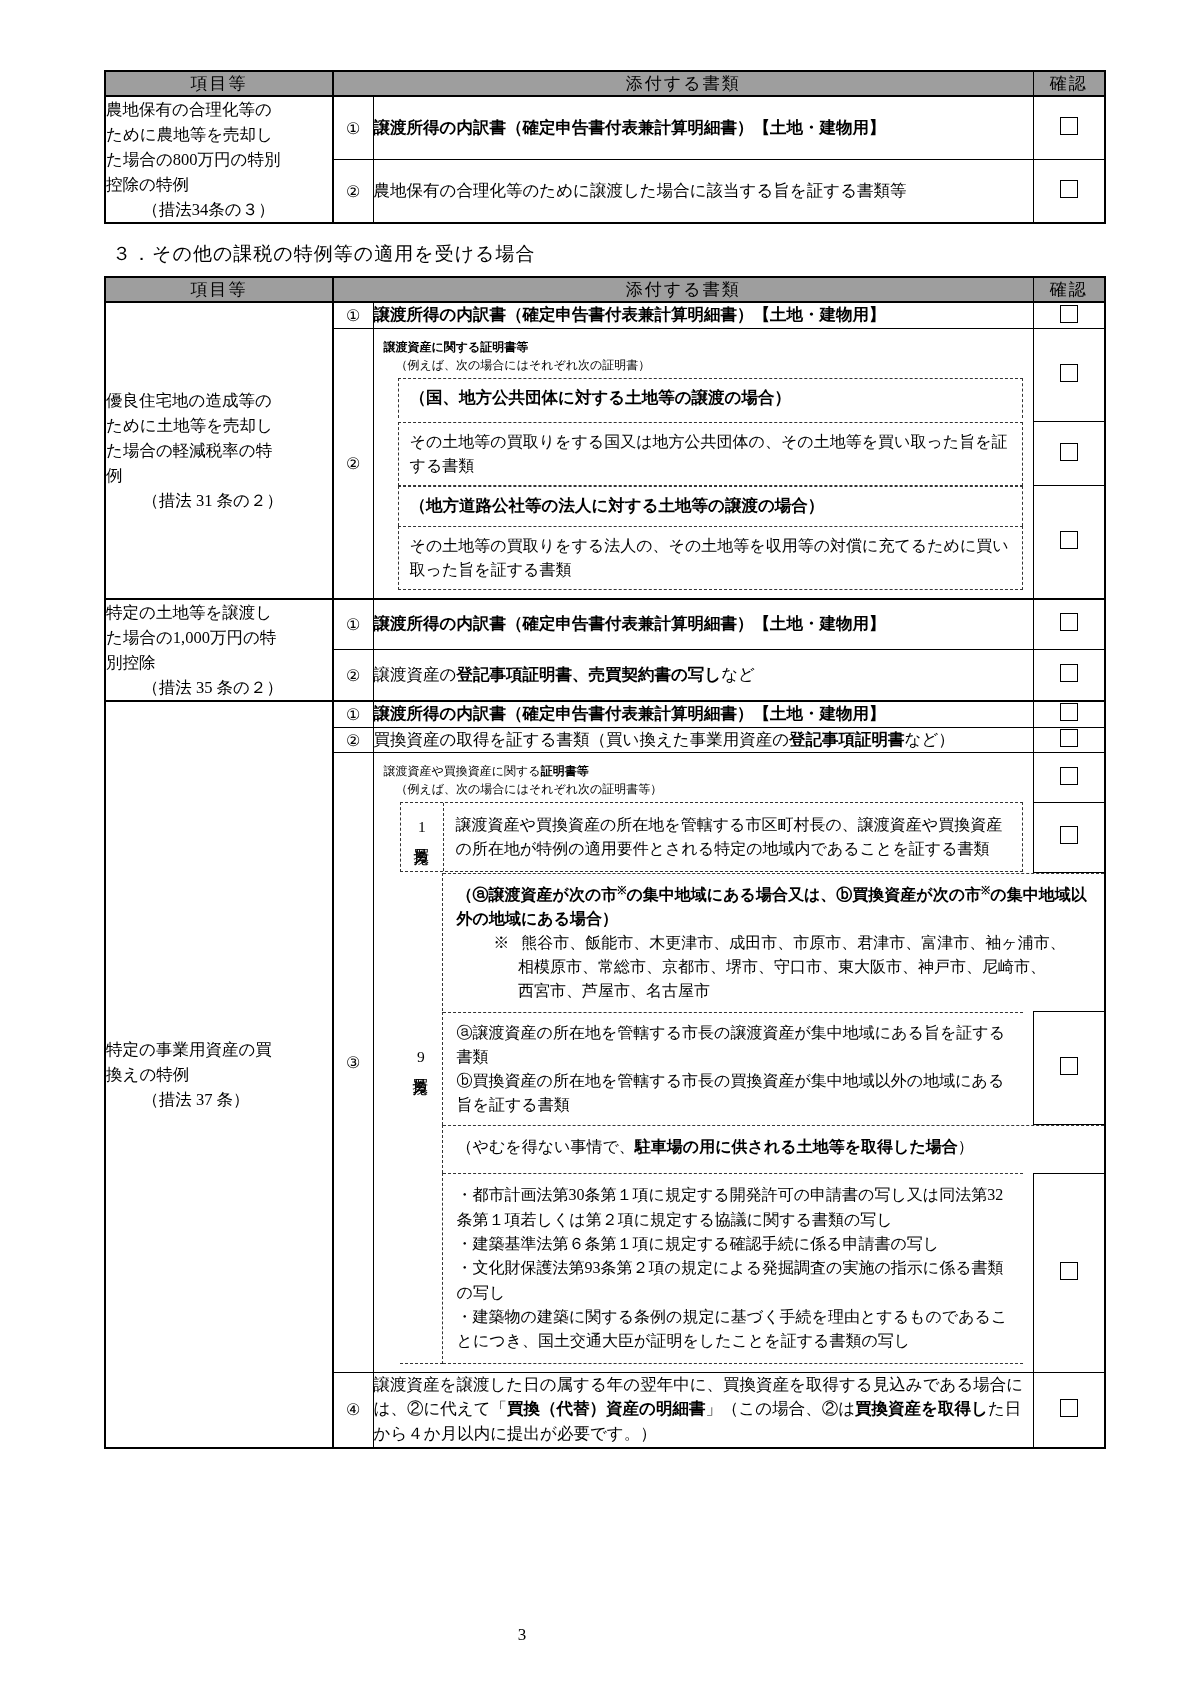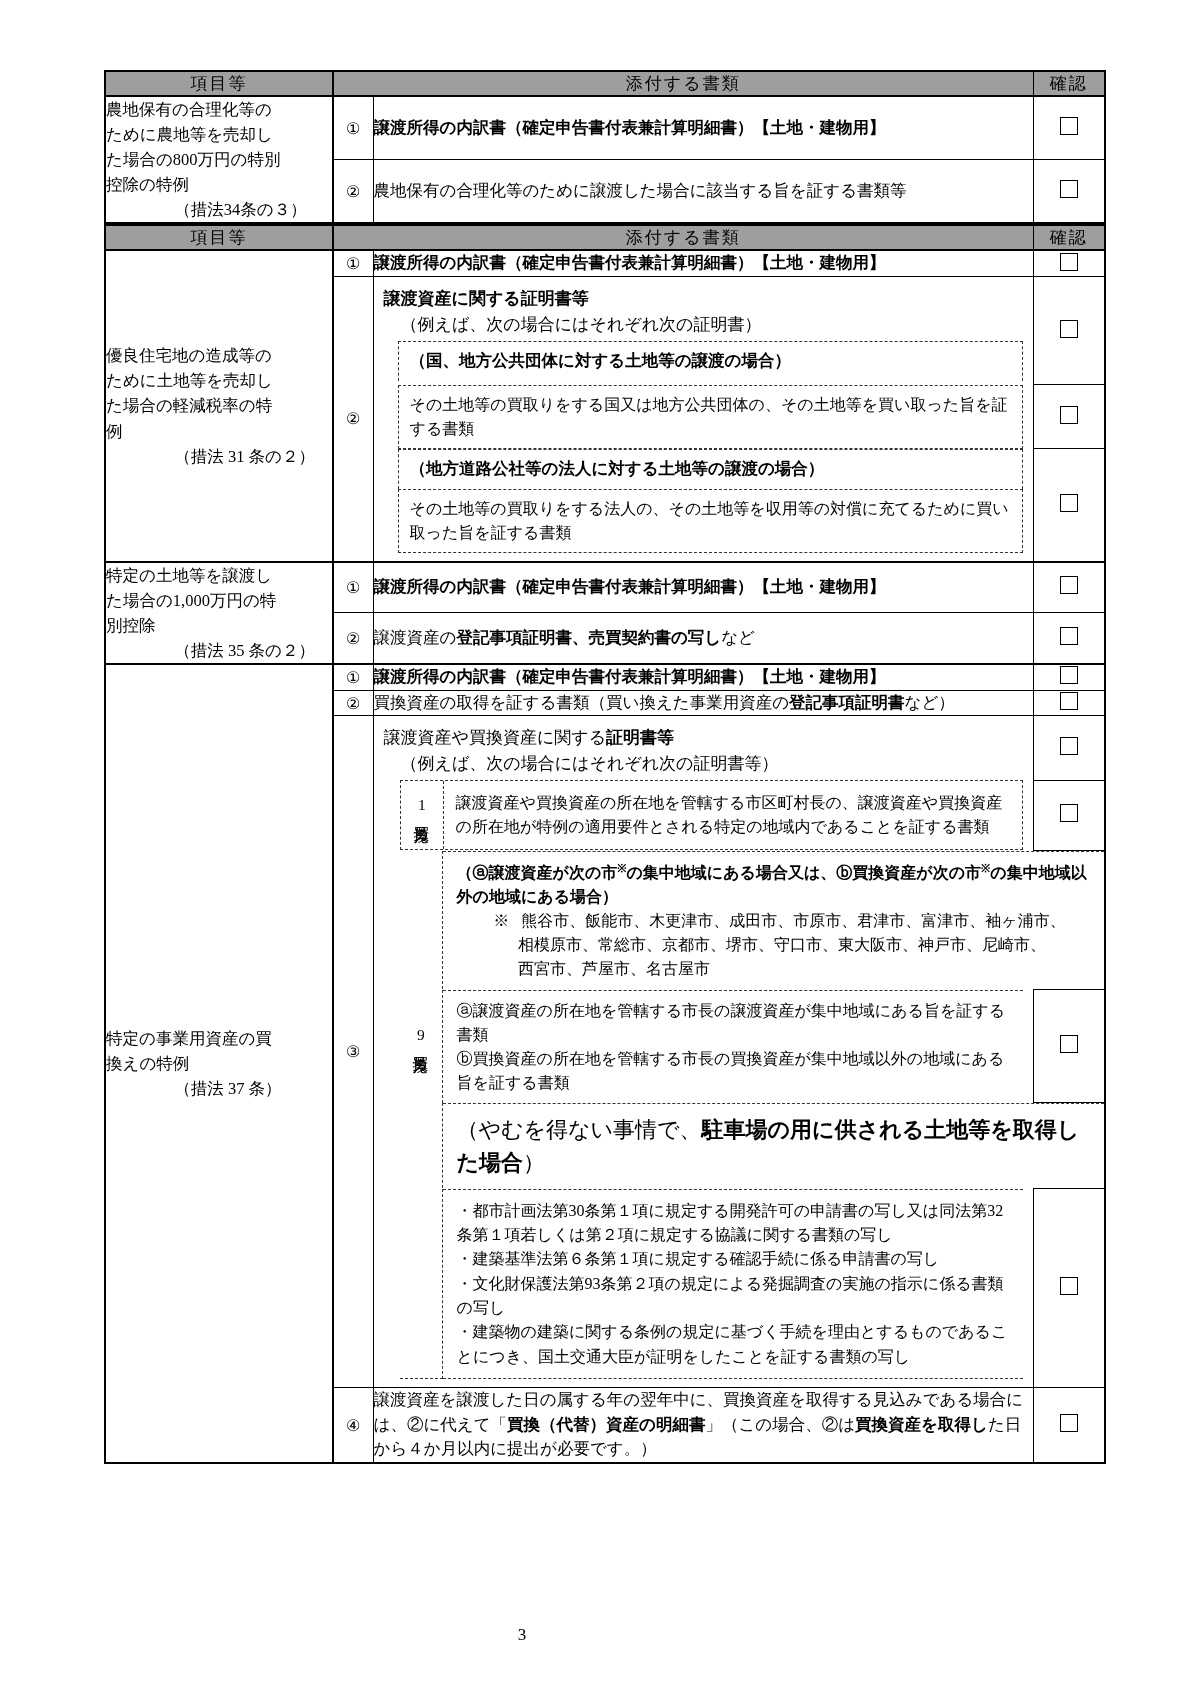--- a/index.html
+++ b/index.html
@@ -48,21 +48,21 @@
   .col-doc   { width: 660px; }
   .col-chk   { width: 72px;  }
 
   .itemcell {
     font-size: 16.5px;
     line-height: 1.52;
     padding: 8px 6px 8px 9px;
     vertical-align: middle;
     border-right: 2.5px solid #000 !important;
   }
-  .itemcell .ind { display:block; text-indent: 2.2em; margin-left: 32px; }
+  .itemcell .ind { display:block; text-indent: 2.2em; }
 
   .numcell {
     text-align: center;
     font-size: 16px;
     vertical-align: middle;
     border-right: 1px solid #000 !important;
   }
   .doccell {
     font-size: 16.5px;
     line-height: 1.5;
@@ -88,21 +88,21 @@
     border: 1.3px dashed #333;
     border-bottom: none;
     padding: 7px 9px 7px 11px;
     font-size: 16px;
     line-height: 1.5;
   }
   .dbox.last { border-bottom: 1.3px dashed #333; }
   .dbox.bold { font-weight: bold; font-size: 16.5px; }
 
   .lead {
-    font-size: 17px;
+    font-size: 12px;
     line-height: 1.5;
     padding: 9px 8px 4px 10px;
   }
   .lead .sub { display:block; text-indent: 1em; font-weight: normal; }
 
   
   .vlabel {
     writing-mode: vertical-rl;
     text-orientation: upright;
     font-size: 15.5px;
@@ -173,20 +173,21 @@
       <td class="chkcell"><span class="chk"></span></td>
     </tr>
     <tr>
       <td class="numcell">②</td>
       <td class="doccell">農地保有の合理化等のために譲渡した場合に該当する旨を証する書類等</td>
       <td class="chkcell"><span class="chk"></span></td>
     </tr>
   </tbody>
     </table>
 
+  <div class="sechead">３．その他の課税の特例等の適用を受ける場合</div>
 
   <table class="doc">
     <colgroup>
       <col class="col-item">
         <col class="col-num">
         <col class="col-doc">
         <col class="col-chk">
     </colgroup>
     <tbody>
         <tr>
@@ -328,21 +329,21 @@
       </td>
       <td class="chkcell"><span class="chk"></span></td>
     </tr>
 
     <tr>
       <td class="doccell nopad" colspan="2" style="border-top:none;border-bottom:none;padding:0 0 0 26px;">
         <div class="subrow">
           <div class="vcol">
             <span class="vlabel" style="opacity:0">9号買換え</span>
           </div>
-          <div class="ccol" style="border-top:1.3px dashed #333;padding:9px 12px 9px 14px;font-size:22px;line-height:1.5;">
+          <div class="ccol" style="border-top:1.3px dashed #333;padding:9px 12px 9px 14px;font-size:16px;line-height:1.5;">
             <span>（やむを得ない事情で、</span><span class="b">駐車場の用に供される土地等を取得した場合</span><span>）</span>
           </div>
         </div>
       </td>
     </tr>
 
     <tr>
       <td class="doccell nopad" style="border-top:none;padding:0 10px 8px 26px;">
         <div class="subrow">
           <div class="vcol" style="border-bottom:1.3px dashed #333;">

